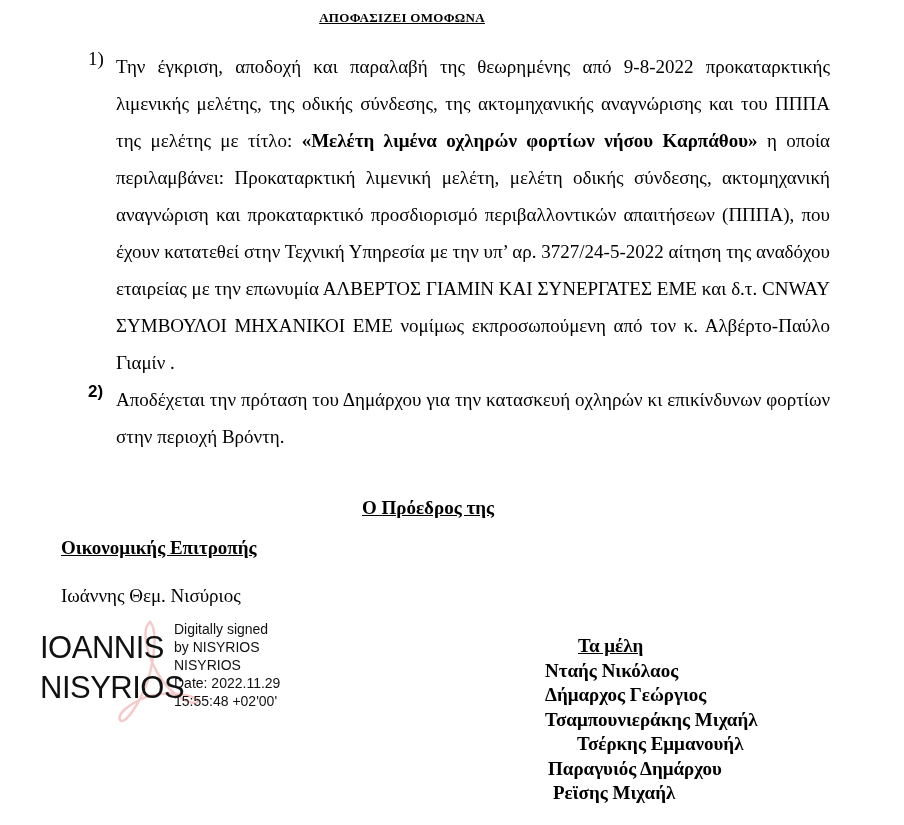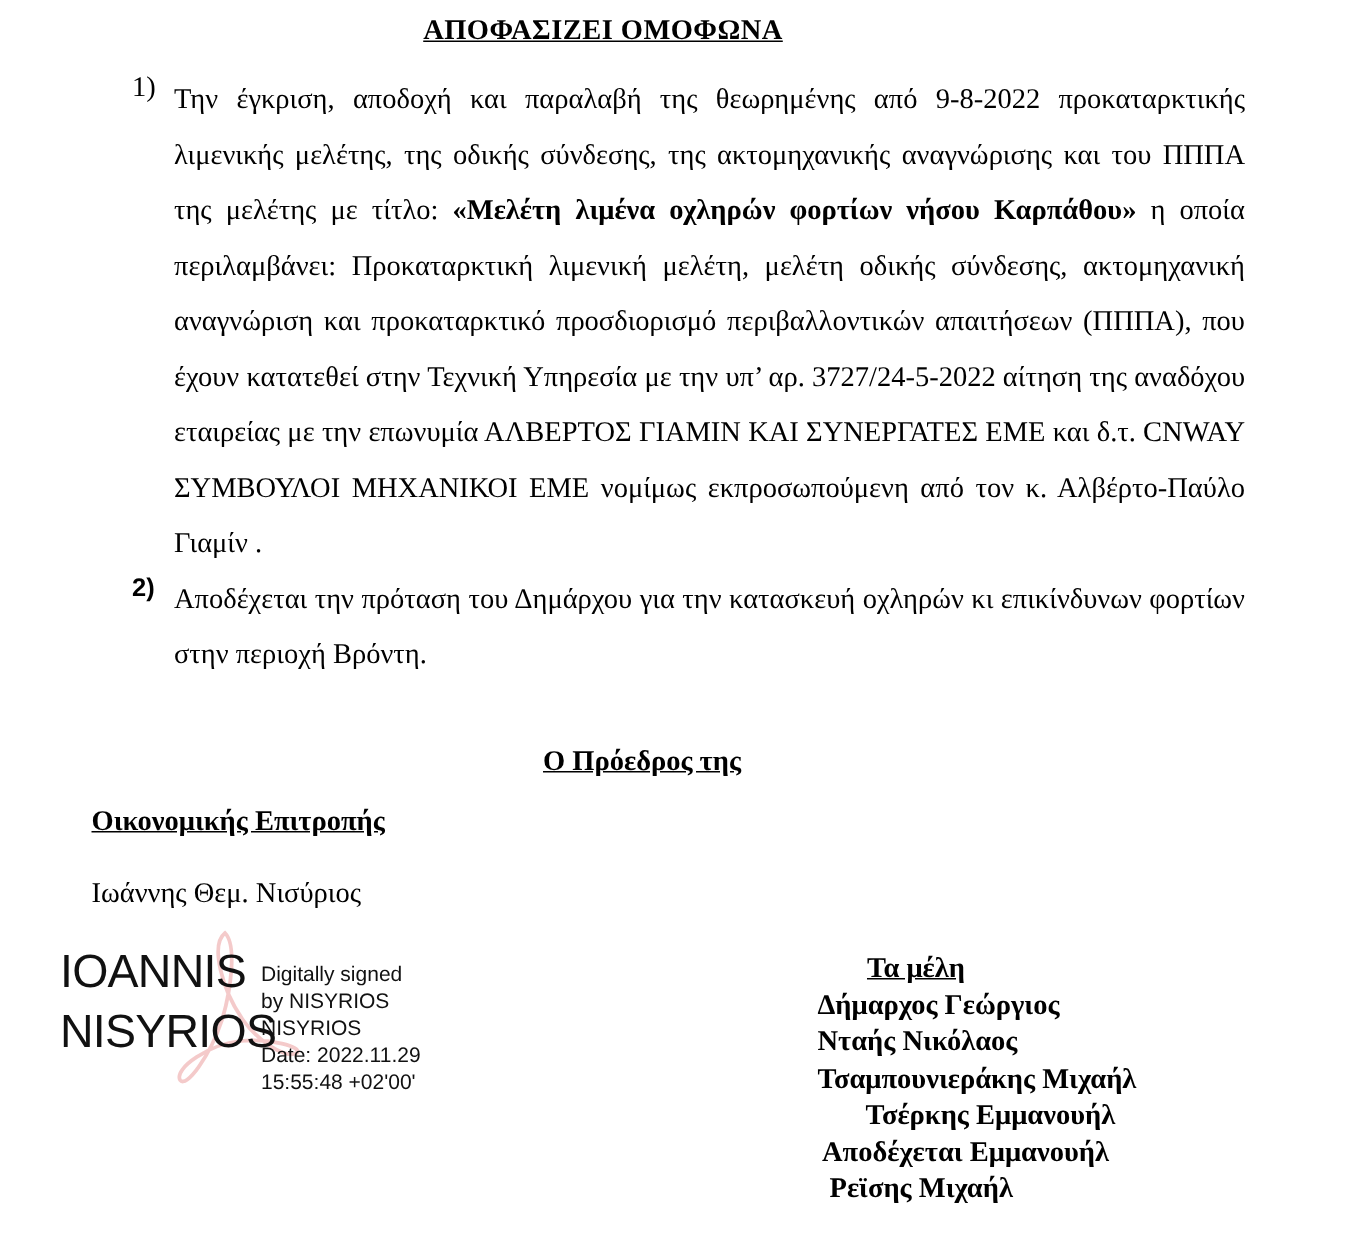--- a/index.html
+++ b/index.html
@@ -2,21 +2,21 @@
 <html><head>
   <meta charset="utf-8">
   <style>
     html, body { margin: 0; padding: 0; background: #ffffff; }
     body {
       width: 904px; height: 825px; position: relative; overflow: hidden;
       font-family: "Liberation Serif", serif; color: #000;
     }
     .heading {
       position: absolute; top: 10px; left: 0; width: 804px; text-align: center;
-      font-weight: bold; font-size: 19px; text-decoration: underline;
+      font-weight: bold; font-size: 13px; text-decoration: underline;
       letter-spacing: 0.3px;
     }
     .item {
       position: absolute; left: 88px; width: 742px;
     }
     .marker {
       position: absolute; left: 0; top: 0; font-size: 19px;
     }
     .marker.sans { font-family: "Liberation Sans", sans-serif; font-weight: bold; font-size: 17px; top: 1px; }
     .item-text {
@@ -38,21 +38,21 @@
       position: absolute; left: 40px; top: 620px; width: 270px; height: 110px;
     }
     .sig-name {
       position: absolute; left: 0; font-family: "Liberation Sans", sans-serif;
       font-size: 31px; color: #111; letter-spacing: -0.5px;
     }
     #sig-first { top: 10px; }
     #sig-last { top: 50px; }
     .sig-details {
       position: absolute; left: 134px; top: 0px; font-family: "Liberation Sans", sans-serif;
-      font-size: 14px; line-height: 18px; color: #111; margin-top: 20px;
+      font-size: 14px; line-height: 18px; color: #111;
     }
     .sig-logo {
       position: absolute; left: 70px; top: 0; width: 90px; height: 108px; opacity: 0.35;
     }
     .members {
       position: absolute; left: 545px; top: 634px; font-weight: bold; font-size: 19px;
       line-height: 24.5px;
     }
     .members .title { text-decoration: underline; padding-left: 33px; }
     .members .m4 { padding-left: 2px; margin-left: 30px; }
@@ -88,19 +88,19 @@
     <div>Digitally signed</div>
     <div>by NISYRIOS</div>
     <div>NISYRIOS</div>
     <div>Date: 2022.11.29</div>
     <div>15:55:48 +02'00'</div>
   </div>
 </div>
 
 <div class="members">
   <div class="title">Τα μέλη</div>
+  <div>Νταής Νικόλαος</div>
   <div>Δήμαρχος Γεώργιος</div>
-  <div>Νταής Νικόλαος</div>
   <div>Τσαμπουνιεράκης Μιχαήλ</div>
   <div class="m4">Τσέρκης Εμμανουήλ</div>
-  <div class="m5">Αποδέχεται Εμμανουήλ</div>
+  <div class="m5">Παραγυιός Δημάρχου</div>
   <div class="m6">Ρεϊσης Μιχαήλ</div>
 </div>
 
 </body></html>

